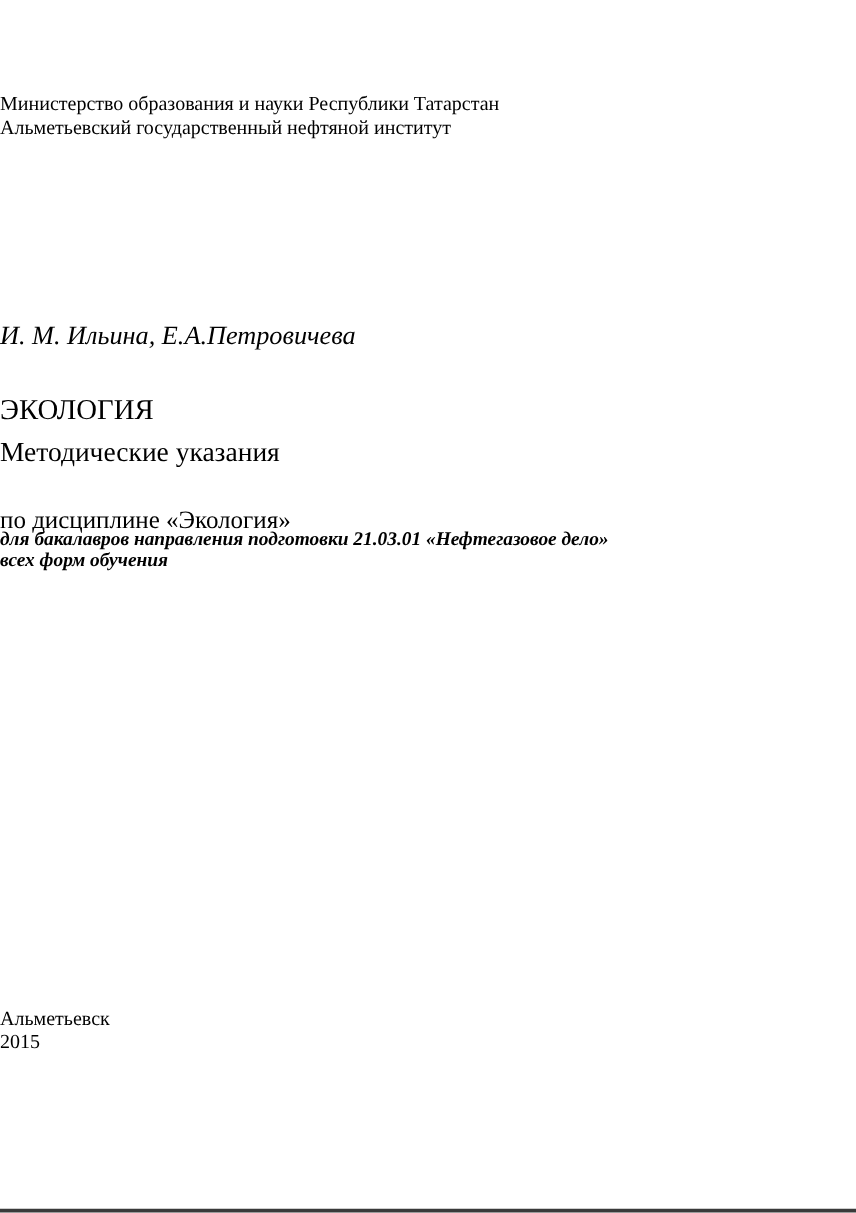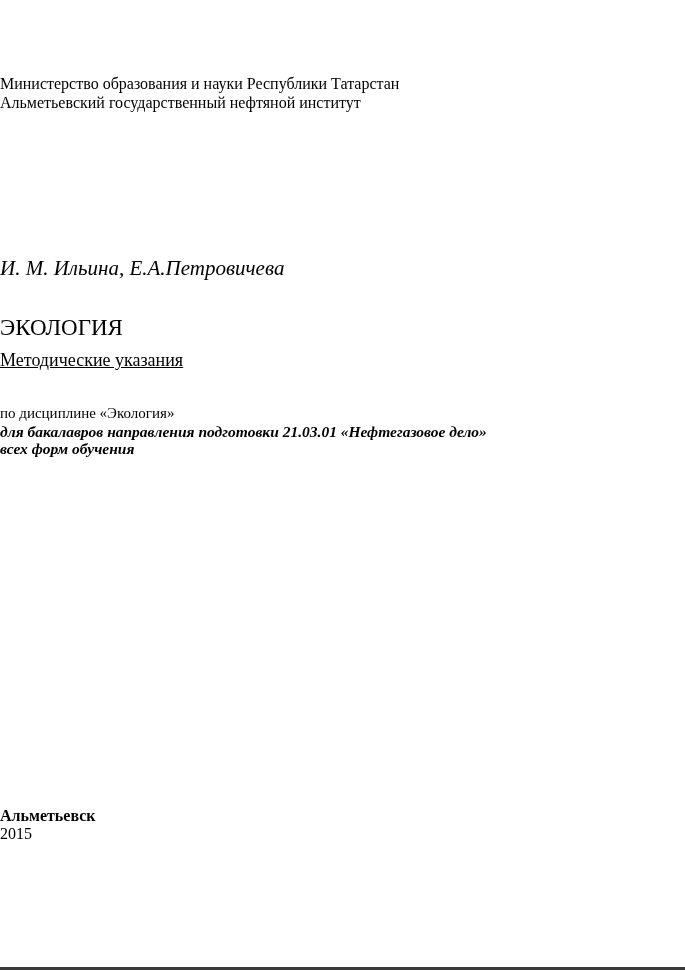--- a/index.html
+++ b/index.html
@@ -26,22 +26,22 @@
       position: absolute;
       left: 0;
       width: 685px;
       text-align: left;
       white-space: nowrap;
       line-height: 1;
     }
     .header-line { font-size: 16px; }
     .authors { font-size: 21px; font-style: italic; }
     .title { font-size: 23px; }
-    .subtitle { font-size: 18px; text-decoration: underline; }
-    .discipline { font-size: 15px; }
+    .subtitle { font-size: 22px; }
+    .discipline { font-size: 20px; }
     .audience { font-size: 15.5px; font-style: italic; font-weight: bold; }
     .footer-line { font-size: 16px; }
     .bottom-edge {
       position: absolute;
       left: 0;
       top: 967px;
       width: 685px;
       height: 3px;
       background: #3a3a3a;
     }
@@ -57,18 +57,18 @@
   <div class="line authors" style="top:230px;margin-top:28px;">И. М. Ильина, Е.А.Петровичева</div>
 
   <div class="line title" style="top:316px;">ЭКОЛОГИЯ</div>
 
   <div class="line subtitle" style="top:351px;">Методические указания</div>
 
   <div class="line discipline" style="top:406px;">по дисциплине «Экология»</div>
   <div class="line audience" style="top:424px;">для бакалавров направления подготовки 21.03.01 «Нефтегазовое дело»</div>
   <div class="line audience" style="top:441px;">всех форм обучения</div>
 
-  <div class="line footer-line" style="top:808px;font-weight:bold;">Альметьевск</div>
+  <div class="line footer-line" style="top:808px;">Альметьевск</div>
   <div class="line footer-line" style="top:826px;">2015</div>
 
 </div>
 
 <div class="bottom-edge"></div>
 
 </body></html>

